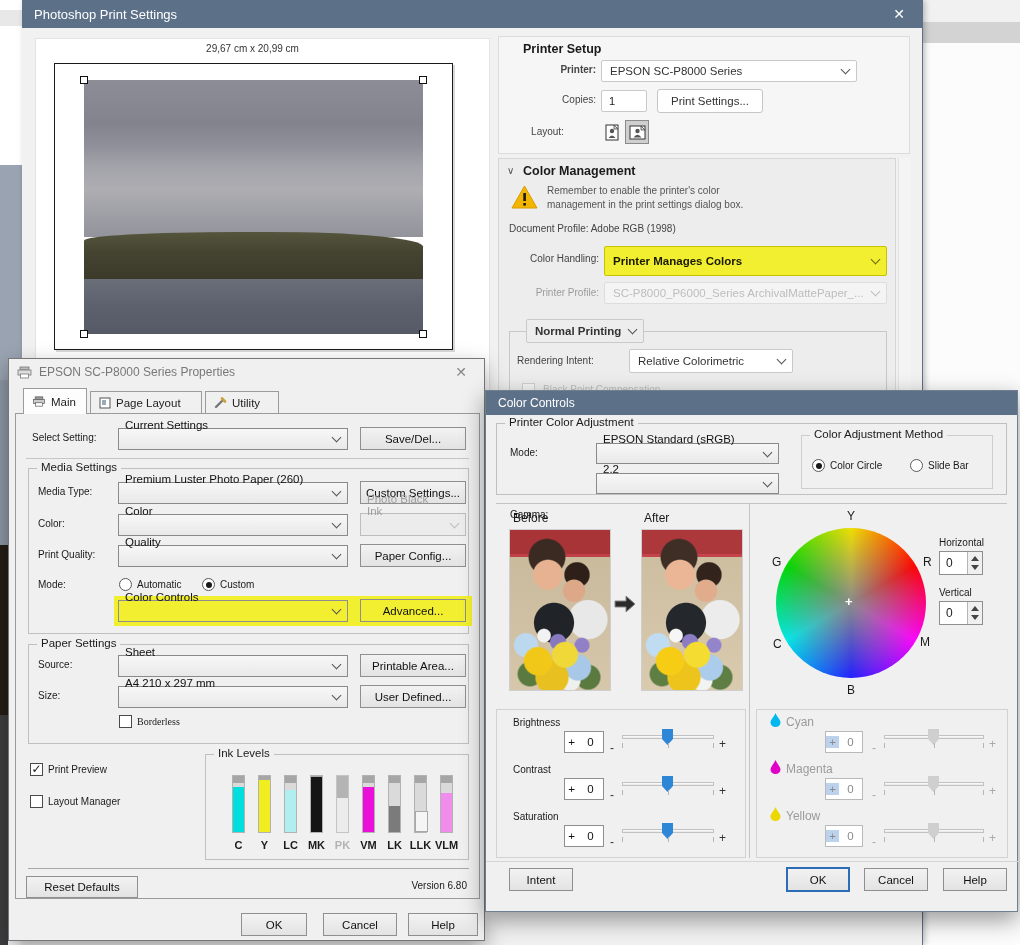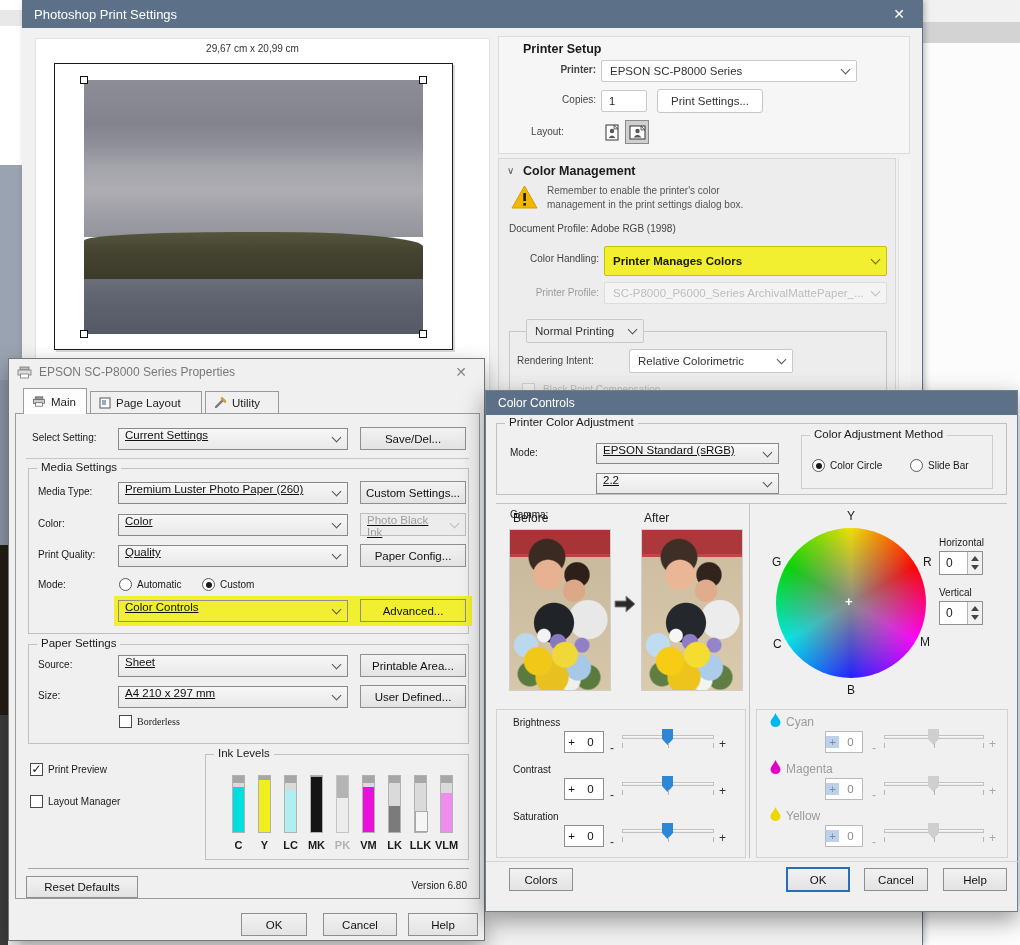--- a/index.html
+++ b/index.html
@@ -3,21 +3,21 @@
 <meta charset="utf-8">
 <style>
   html,body{margin:0;padding:0;background:#fff;}
   .screen{position:relative;width:1020px;height:945px;overflow:hidden;
     font-family:"Liberation Sans","DejaVu Sans",sans-serif;font-size:11px;color:#222;background:#fff;}
   .abs{position:absolute;}
   
   .dd{position:absolute;background:#fff;border:1px solid #c9c9c9;border-radius:2px;
       display:flex;align-items:center;padding:0 20px 0 8px;font-size:11.5px;color:#333;box-sizing:border-box;}
   .edd{position:absolute;background:linear-gradient(#f7f7f7,#e9e9e9);border:1px solid #8a8a8a;
-      display:flex;align-items:flex-start;padding:0 20px 0 6px;font-size:11.5px;color:#111;box-sizing:border-box;text-decoration:underline;}
+      display:flex;align-items:flex-end;padding:0 20px 18px 6px;font-size:11.5px;color:#111;box-sizing:border-box;}
   .chev{position:absolute;right:7px;top:50%;width:6px;height:6px;margin-top:-5px;
       border-right:1.4px solid #555;border-bottom:1.4px solid #555;transform:rotate(45deg);}
   .chev.dis{border-color:#bdbdbd;}
   .btnw{position:absolute;background:#fff;border:1px solid #c6c6c6;border-radius:3px;
       display:flex;align-items:center;justify-content:center;font-size:11.5px;color:#333;box-sizing:border-box;}
   .btng{position:absolute;background:linear-gradient(#f2f2f2,#e3e3e3);border:1px solid #8f8f8f;
       display:flex;align-items:center;justify-content:center;font-size:11.5px;color:#111;box-sizing:border-box;}
   .gb{position:absolute;border:1px solid #c0c0c0;box-sizing:border-box;}
   .gb-legend{position:absolute;top:-8px;left:8px;background:#f0f0f0;padding:0 4px;font-size:11.5px;color:#1a1a1a;}
   .lbl{position:absolute;font-size:10px;color:#1a1a1a;white-space:nowrap;}
@@ -149,21 +149,21 @@
       <div class="dd hl" style="left:105px;top:87px;width:283px;height:30px;">
         <span style="font-weight:bold;color:#1a1a00;">Printer Manages Colors</span>
         <span class="chev" style="border-color:#6a6a00;"></span>
       </div>
       <div class="lbl lblg" style="left:0;top:128px;width:100px;text-align:right;">Printer Profile:</div>
       <div class="dd" style="left:105px;top:123px;width:283px;height:22px;background:#f4f4f4;border-color:#dddddd;">
         <span style="color:#bdbdbd;overflow:hidden;white-space:nowrap;">SC-P8000_P6000_Series ArchivalMattePaper_...</span>
         <span class="chev dis"></span>
       </div>
       <div class="gb" style="left:10px;top:172px;width:378px;height:560px;border-color:#c8c8c8;"></div>
-      <div class="dd" style="left:27px;top:160px;width:118px;height:24px;background:#ededed;">
+      <div class="dd" style="left:27px;top:160px;width:118px;height:24px;background:#ededed;font-weight:bold;">
         <span>Normal Printing</span>
         <span class="chev"></span>
       </div>
       <div class="lbl" style="left:18px;top:196px;color:#444;">Rendering Intent:</div>
       <div class="dd" style="left:130px;top:190px;width:164px;height:24px;">
         <span>Relative Colorimetric</span>
         <span class="chev"></span>
       </div>
       <span class="cb dis" style="left:23px;top:224px;"></span>
       <div class="lbl lblg" style="left:44px;top:225px;color:#bdbdbd;">Black Point Compensation</div>
@@ -535,21 +535,21 @@
       <span class="vnum">0</span>
     </div>
     <span class="pm dis" style="left:386px;top:444px;">-</span>
     <div class="track" style="left:398px;top:438px;width:100px;"></div>
     <div class="thumb dis" style="left:442px;top:432px;"></div>
     <div class="ticks" style="left:398px;top:446px;width:100px;"></div>
     <span class="pm dis" style="left:503px;top:440px;">+</span>
 
     <div class="abs" style="left:0;top:470px;width:533px;height:1px;background:#d5d5d5;"></div>
     <div class="btng" style="left:23px;top:477px;width:64px;height:23px;">
-      <span>Colors</span>
+      <span>Intent</span>
     </div>
     <div class="btng" style="left:300px;top:476px;width:64px;height:25px;border:2px solid #2b6cb5;">
       <span>OK</span>
     </div>
     <div class="btng" style="left:378px;top:477px;width:64px;height:23px;">
       <span>Cancel</span>
     </div>
     <div class="btng" style="left:457px;top:477px;width:64px;height:23px;">
       <span>Help</span>
     </div>

